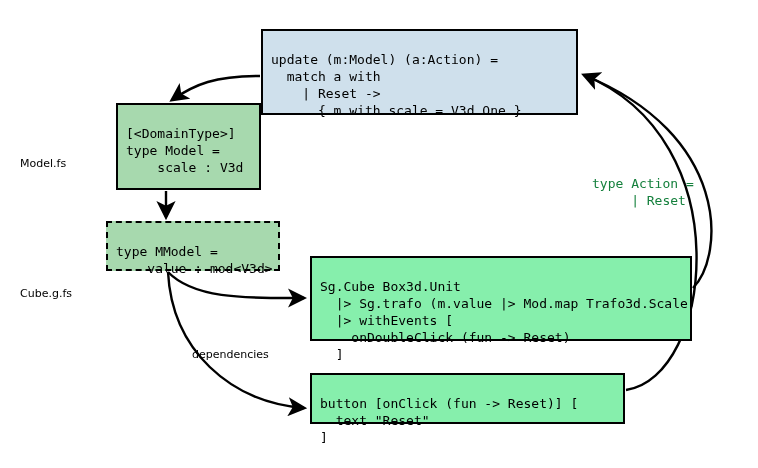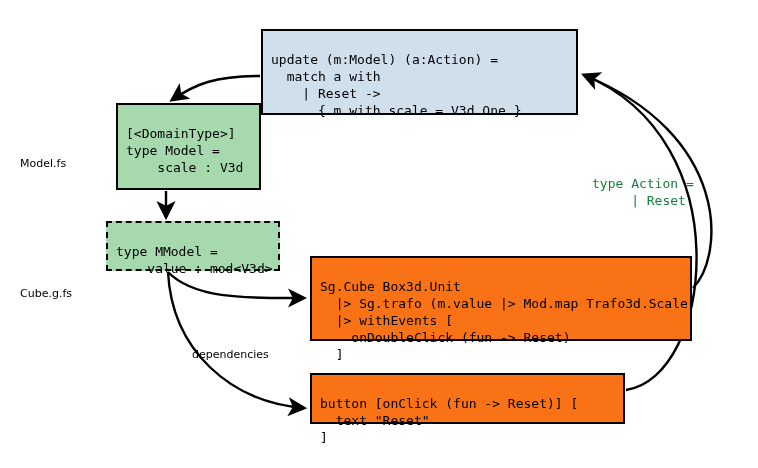--- a/index.html
+++ b/index.html
@@ -39,21 +39,21 @@
   }
   .node-green {
     background: #a7d9ae;
     margin-left: 21px;
   }
   .node-dashed {
     background: #a7d9ae;
     border: 2px dashed #000000;
   }
   .node-orange {
-    background: #f97316;
+    background: #86efac;
   }
   .plain-label {
     position: absolute;
     font-family: "DejaVu Sans", sans-serif;
     font-size: 11px;
     color: #000000;
     white-space: pre;
   }
   .mono-label {
     position: absolute;

